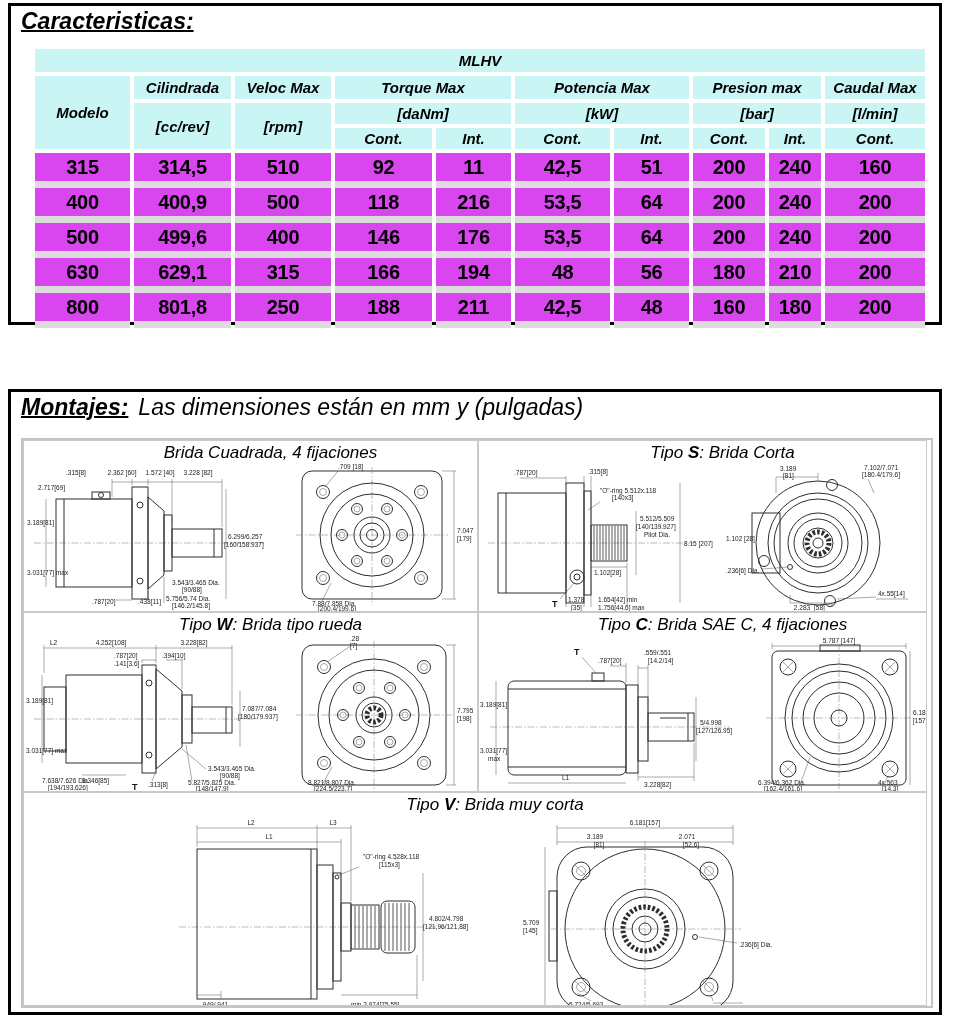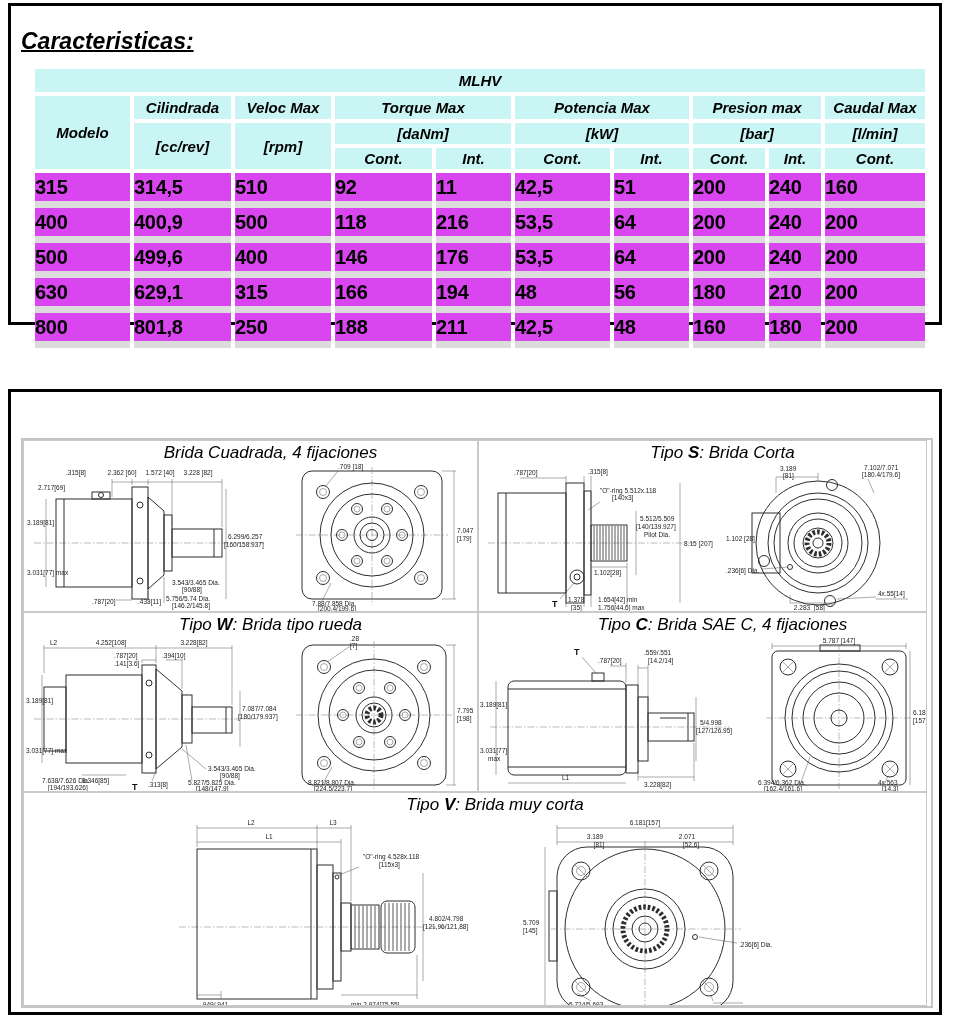--- a/index.html
+++ b/index.html
@@ -7,27 +7,27 @@
     width:957px;height:1024px;background:#fff;position:relative;
     font-family:"Liberation Sans",sans-serif;color:#000;
   }
   .box{position:absolute;border:3px solid #000;background:#fff;box-sizing:border-box;}
   #box1{left:8px;top:3px;width:934px;height:322px;}
   #box2{left:8px;top:389px;width:934px;height:626px;}
   .sec-title{
     font-size:23px;font-weight:bold;font-style:italic;
     text-decoration:underline;text-decoration-thickness:2px;
   }
-  .mtitle{margin:22px 0 0 10px;white-space:nowrap;}
+  .mtitle{margin:2px 0 0 10px;white-space:nowrap;}
   .subtitle{font-size:23px;font-style:italic;margin-left:10px;}
 
   
   #spec{
     border-collapse:separate;border-spacing:4px 0;
-    margin:14px 0 0 20px;table-layout:fixed;
+    margin:14px 0 0 20px;text-align:center;table-layout:fixed;
   }
   #spec th{
     background:var(--cyan,#c9f5f5);
     font-style:italic;font-weight:bold;font-size:15px;
     border-bottom:4px solid #fff;padding:3px 2px;
   }
   #spec thead tr.units th{padding:2px 2px;}
   #spec td{
     background:#d946ef;font-size:20px;font-weight:bold;letter-spacing:-0.3px;
     border-bottom:7px solid var(--gap,#dcdcdc);padding:3px 0 2px;
@@ -165,20 +165,23 @@
           <td>48</td>
           <td>160</td>
           <td>180</td>
           <td>200</td>
         </tr>
       </tbody>
   </table>
 </div>
 
 <div class="box" id="box2">
+  <div class="mtitle">
+    <span class="sec-title">Montajes:</span><span class="subtitle">Las dimensiones están en mm y (pulgadas)</span>
+  </div>
 
   <div class="panels">
 
     <div class="panel" id="p1">
       <div class="panel-title">
         <span>Brida Cuadrada, 4 fijaciones</span><b></b><span></span>
       </div>
       <svg width="450" height="148" viewBox="0 0 450 148">
         <g>
           <line class="cl" x1="8" y1="80" x2="238" y2="80"></line>

